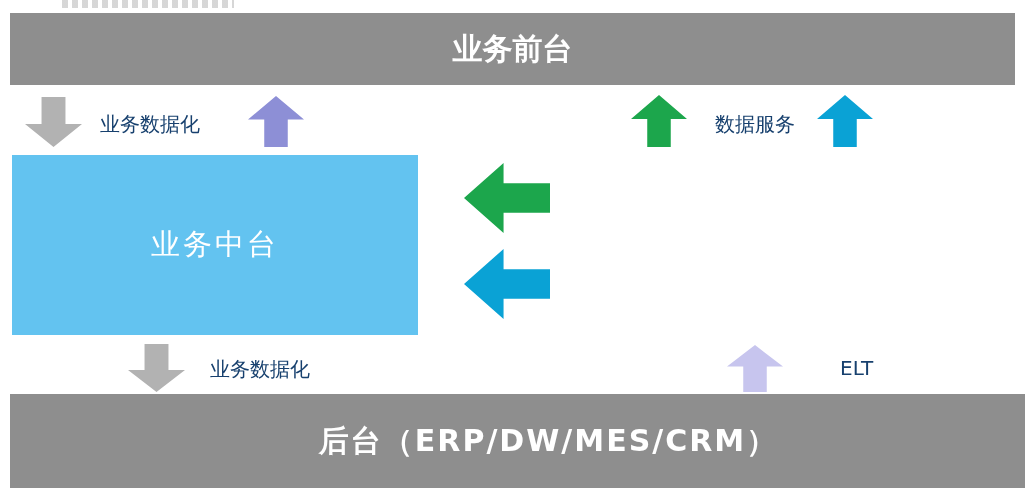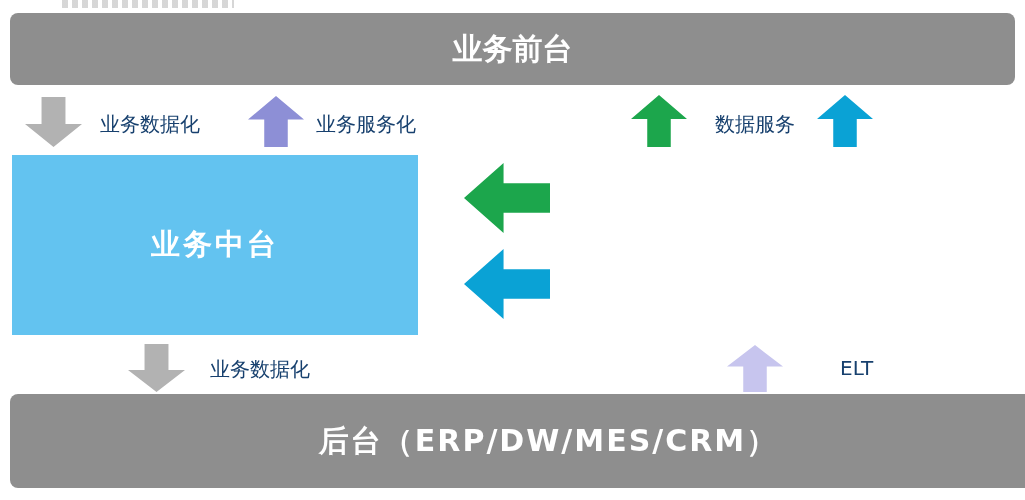--- a/index.html
+++ b/index.html
@@ -1,27 +1,27 @@
 <!DOCTYPE html>
 <html><head>
 <meta charset="utf-8">
 <style>
   html,body { margin:0; padding:0; background:#ffffff; }
   body { font-family:"DejaVu Sans","Liberation Sans",sans-serif; }
   .canvas { position:relative; width:1025px; height:500px; background:#ffffff; overflow:hidden; }
 
   
   .bar { position:absolute; left:10px; width:1005px; background:#8e8e8e; color:#ffffff;
-         display:flex; align-items:center; justify-content:center; font-weight:bold;border-radius:8px; }
+         display:flex; align-items:center; justify-content:center; font-weight:bold; }
   .top-bar { top:13px; height:72px; font-size:30px; }
   .bottom-bar { top:394px; height:94px; font-size:30px; letter-spacing:2px;padding-left:36px; }
 
   
   .box { position:absolute; top:155px; height:180px; display:flex; align-items:center;
-         justify-content:center; color:#ffffff; font-size:29px; font-weight:bold; letter-spacing:3px; }
+         justify-content:center; color:#ffffff; font-size:29px; font-weight:normal; letter-spacing:3px; }
   .left-box  { left:12px;  width:406px; background:#63c3f0; }
   .right-box { left:612px; width:403px; background:#0c3c6e; }
 
   
   .arrow { position:absolute; }
   .up   { clip-path: polygon(50% 0, 100% 46%, 71% 46%, 71% 100%, 29% 100%, 29% 46%, 0 46%); }
   .down { clip-path: polygon(29% 0, 71% 0, 71% 54%, 100% 54%, 50% 100%, 0 54%, 29% 54%); }
   .leftward { clip-path: polygon(0 50%, 46% 0, 46% 29%, 100% 29%, 100% 71%, 46% 71%, 46% 100%); }
 
   .c-gray     { background:#b2b2b2; }
@@ -45,21 +45,20 @@
   <div class="artifact"></div>
 
   <div class="bar top-bar">
     <span>业务前台</span>
   </div>
 
   <div class="arrow down c-gray" style="left:25px; top:97px; width:57px; height:50px;"></div>
   <span class="lbl" style="left:100px; top:111px;">业务数据化</span>
 
   <div class="arrow up c-purple" style="left:248px; top:96px; width:56px; height:51px;"></div>
-  <span class="lbl" style="left:316px; top:111px;">业务服务化</span>
 
   <div class="arrow up c-green" style="left:631px; top:95px; width:56px; height:52px;"></div>
   <span class="lbl" style="left:715px; top:111px;">数据服务</span>
 
   <div class="arrow up c-cyan" style="left:817px; top:95px; width:56px; height:52px;"></div>
 
   <div class="box left-box">
     <span>业务中台</span>
   </div>
 

